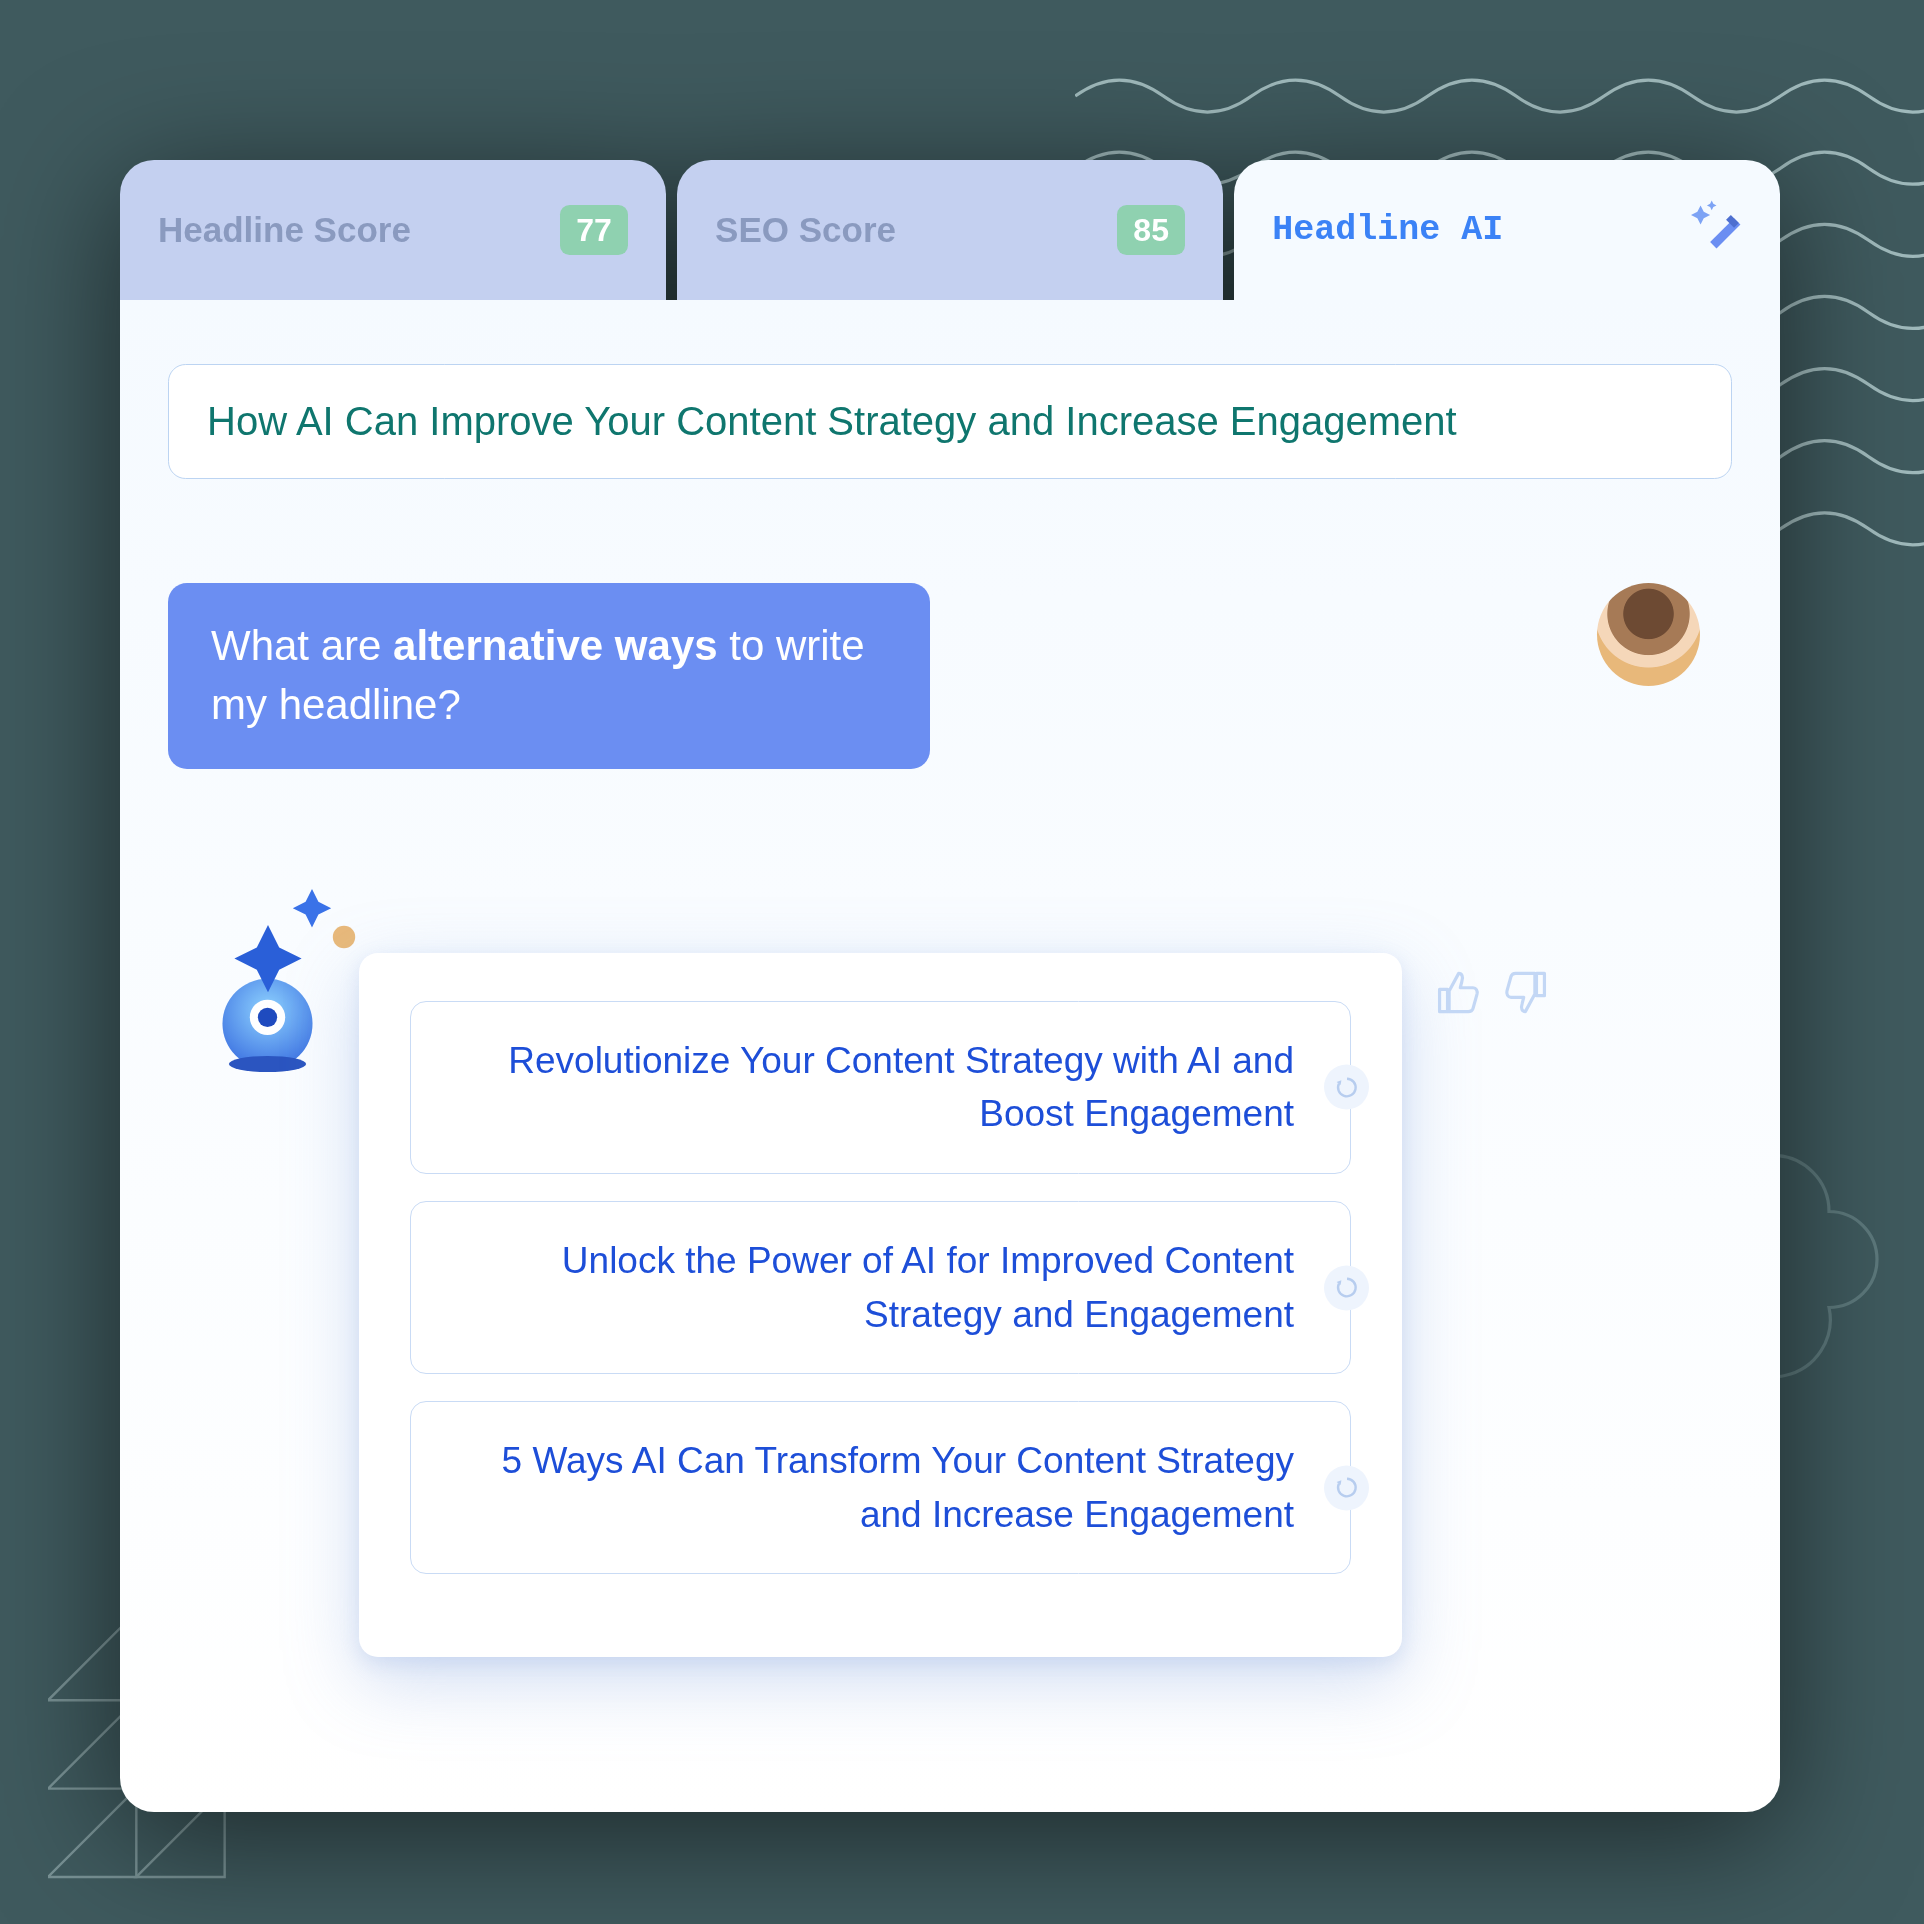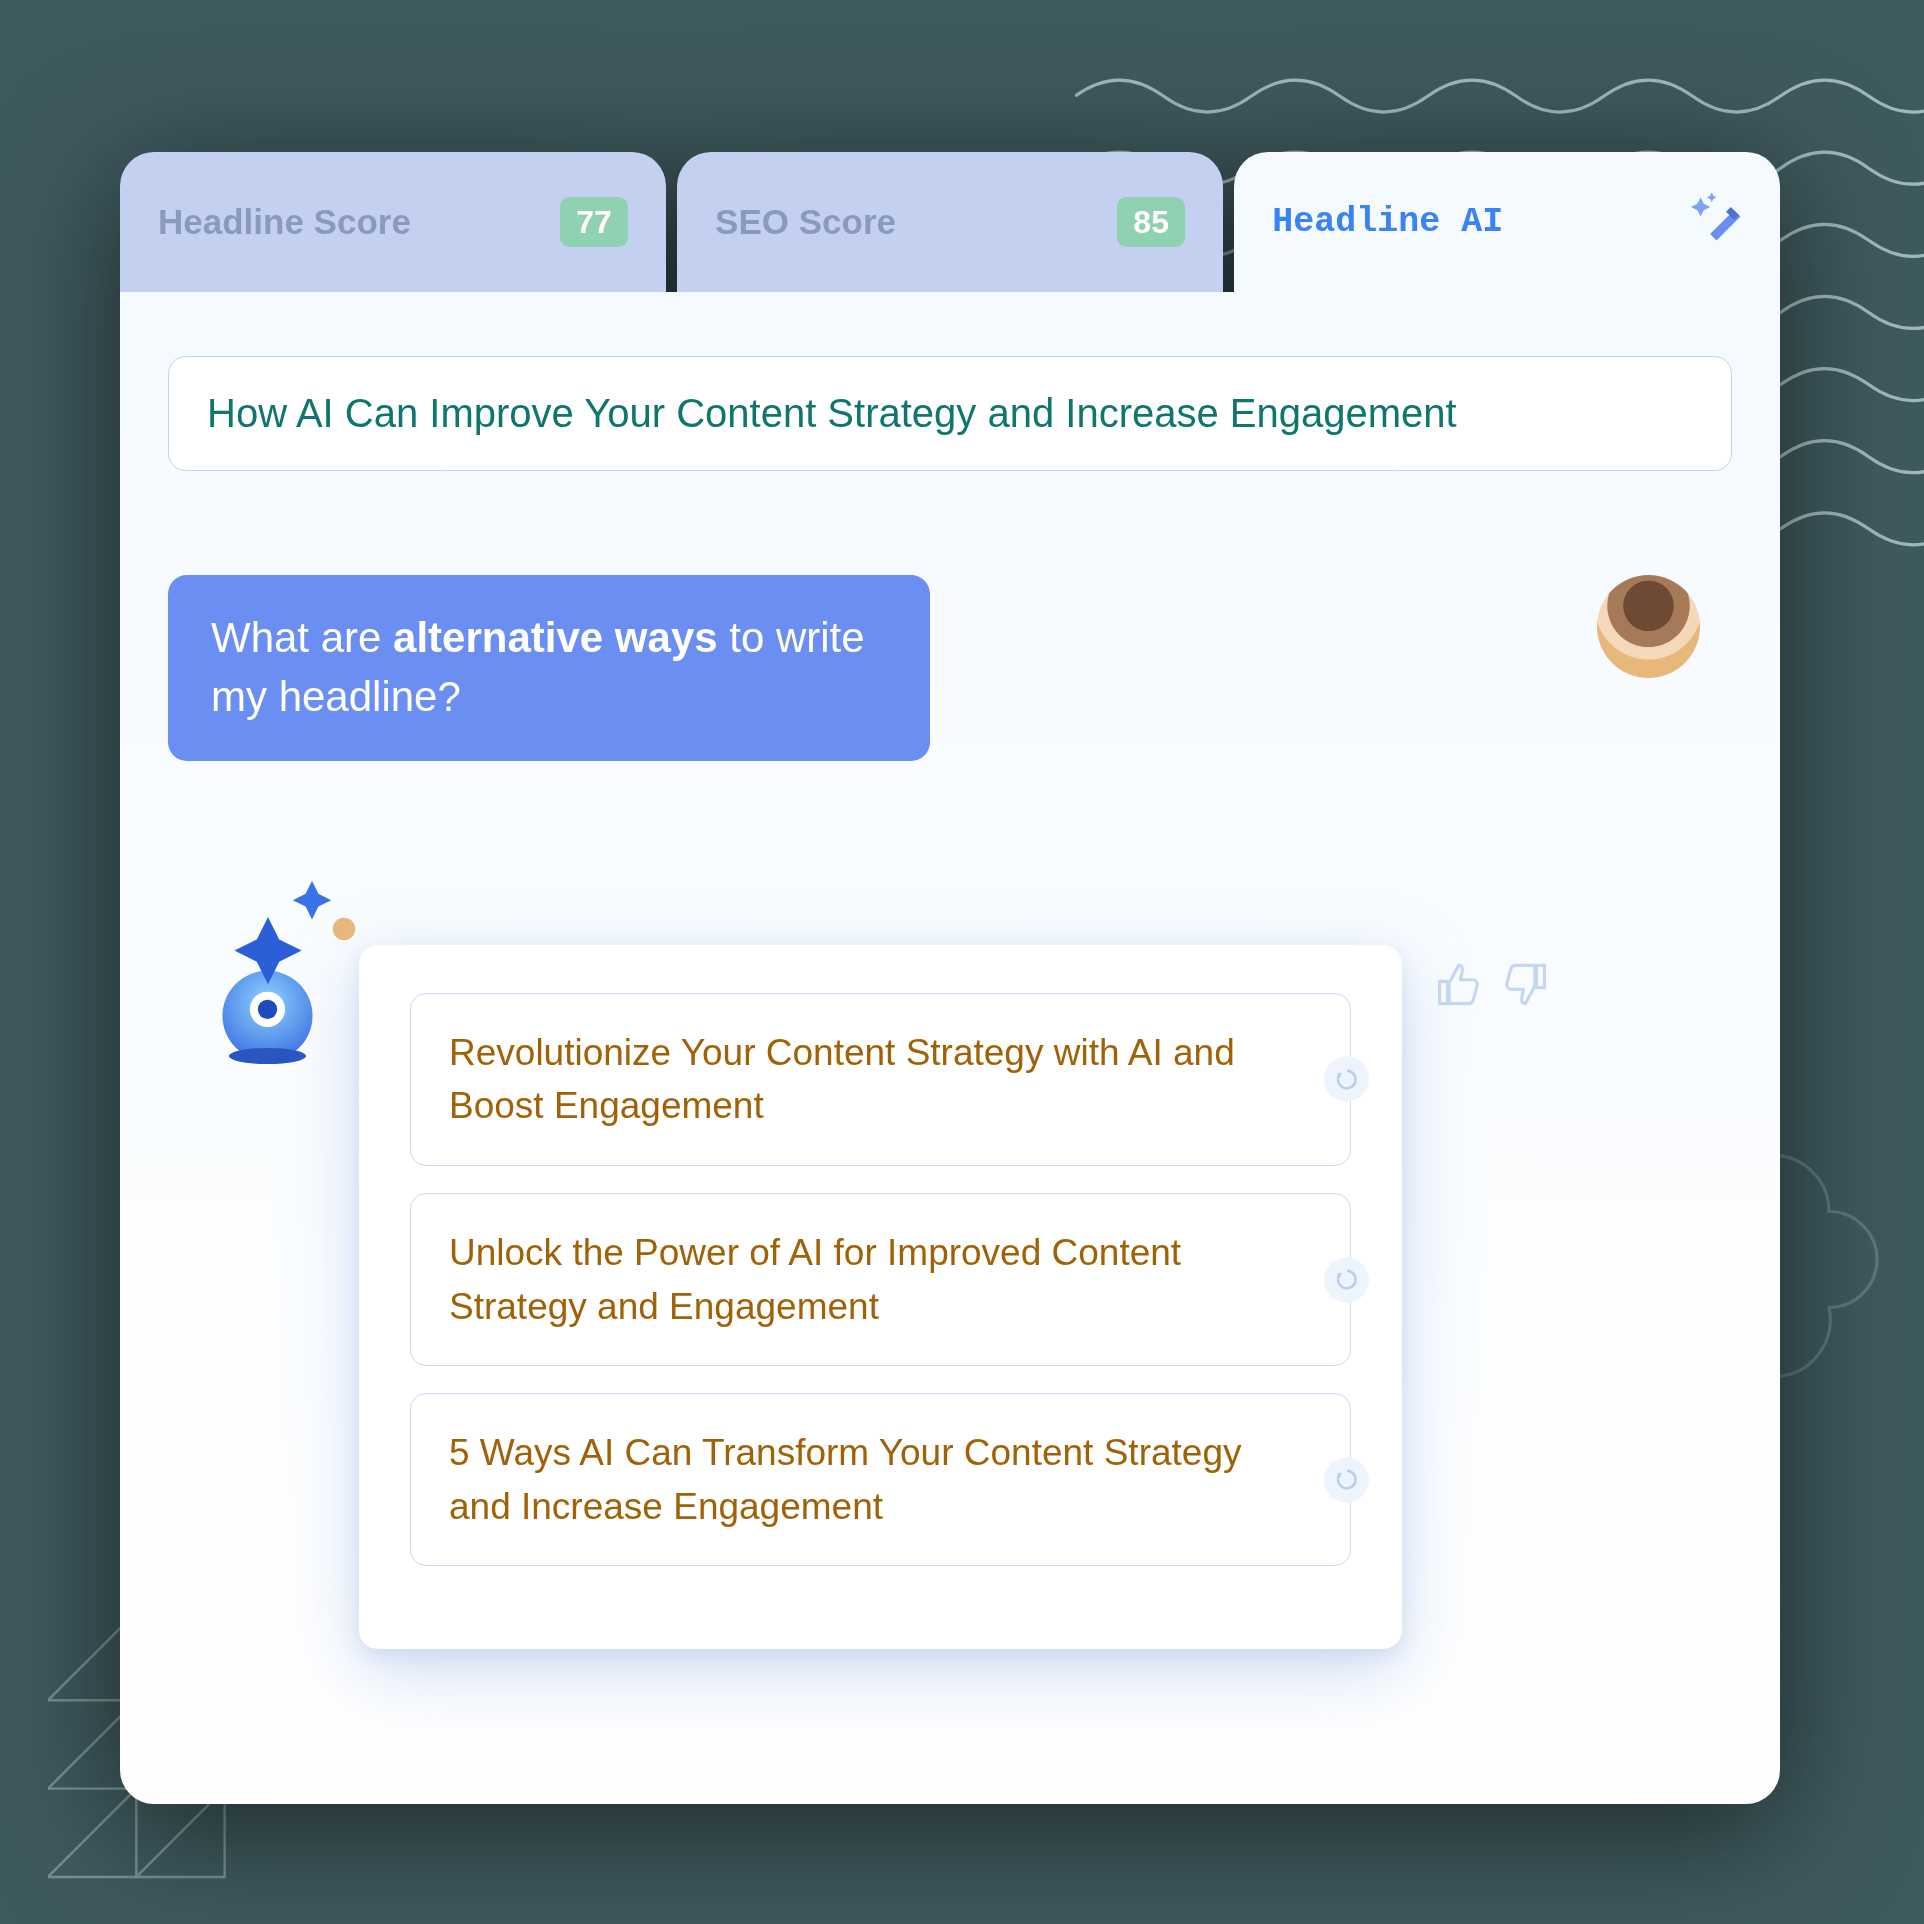--- a/index.html
+++ b/index.html
@@ -40,21 +40,21 @@
     width: 192px;
     height: 273px;
     pointer-events: none;
     opacity: 0.4;
   }
 
   
   .panel {
     position: absolute;
     left: 120px;
-    top: 152px;
+    top: 160px;
     width: 1660px;
     height: 1652px;
     filter: drop-shadow(0 24px 64px rgba(0,0,0,0.55));
   }
 
   .tabs {
     display: flex;
     gap: 11.2px;
     height: 140px;
   }
@@ -169,25 +169,26 @@
     color: #a0a8b8;
     font-size: 37px;
     margin-bottom: 35px;
   }
   .suggestion {
     border: 1.6px solid #c9dbf5;
     border-radius: 16px;
     padding: 32px 56px 32px 38px;
     font-size: 37px;
     line-height: 1.45;
-    color: #a16207;
+    color: #1d4ed8;
     margin-bottom: 27px;
     position: relative;
     cursor: pointer;
     background: #fff;
+    text-align: right;
   }
   .suggestion:last-child { margin-bottom: 0; }
   .suggestion .reload {
     position: absolute;
     right: -19px;
     top: 50%;
     transform: translateY(-50%);
     width: 45px; height: 45px;
     border-radius: 50%;
     background: #eef4fd;

